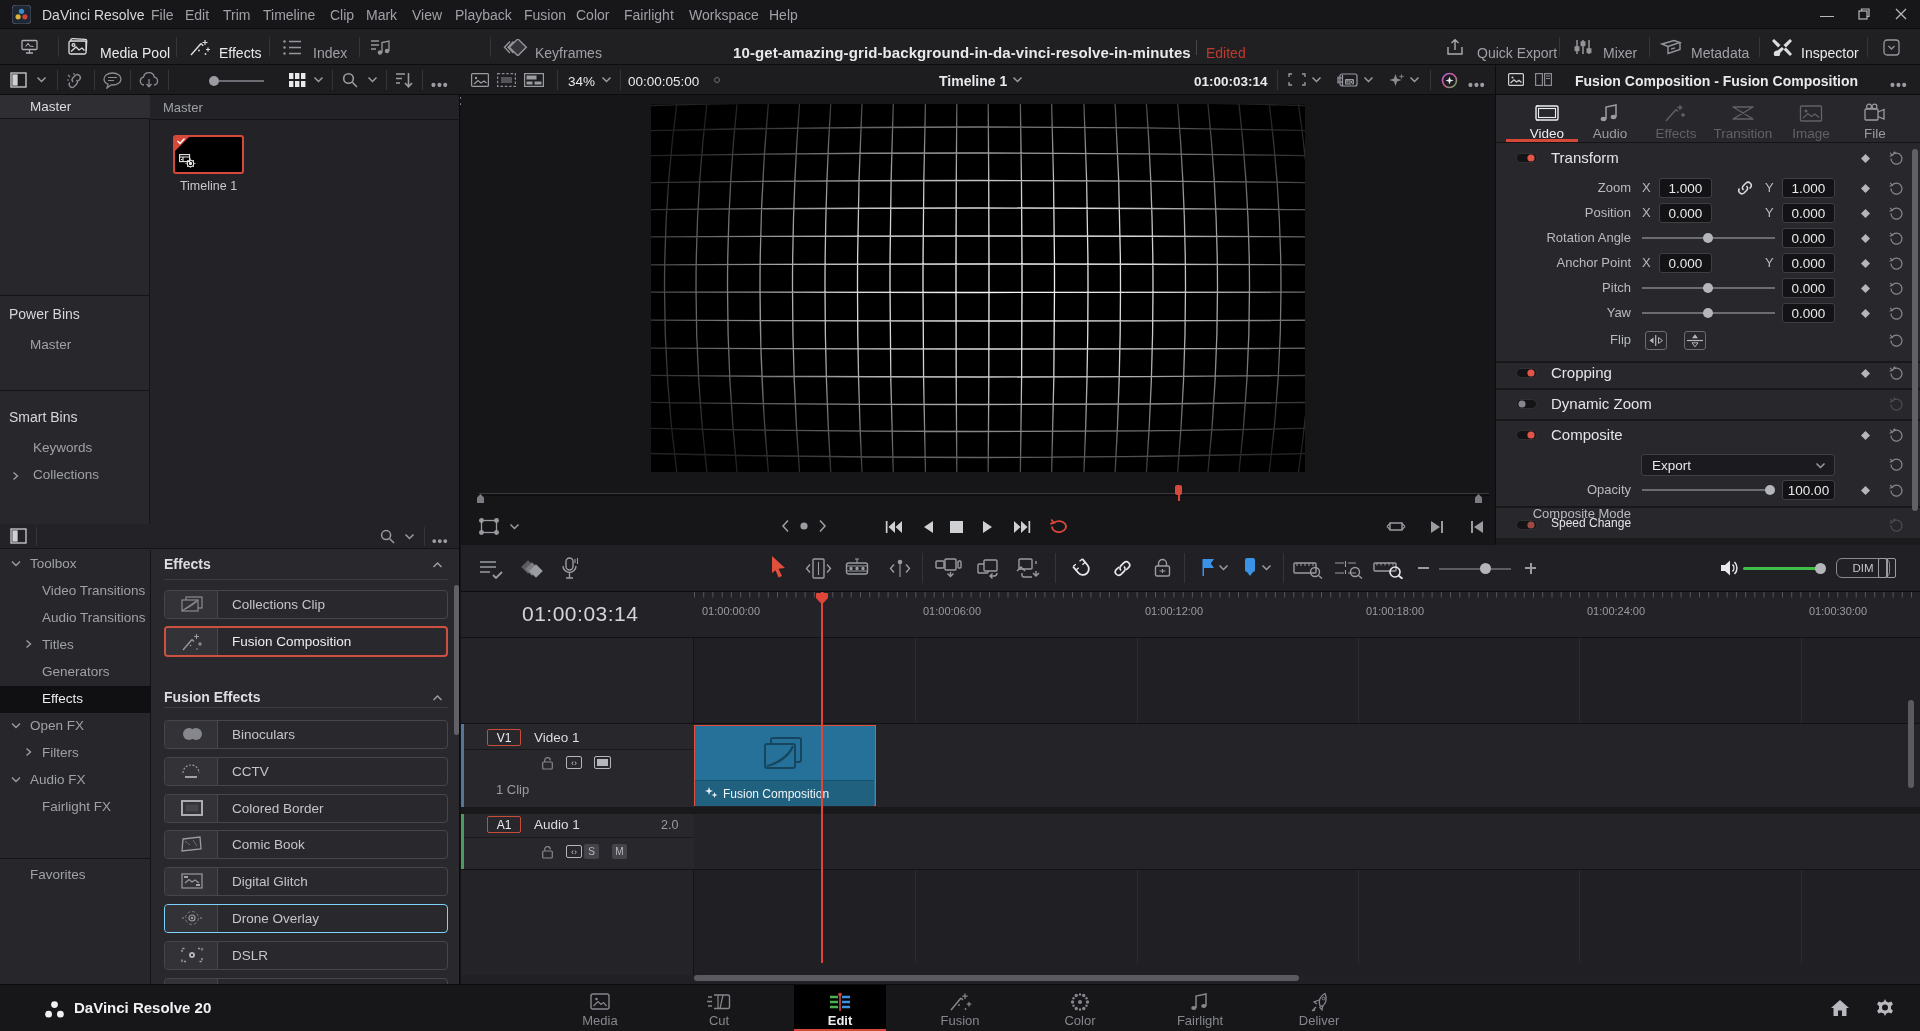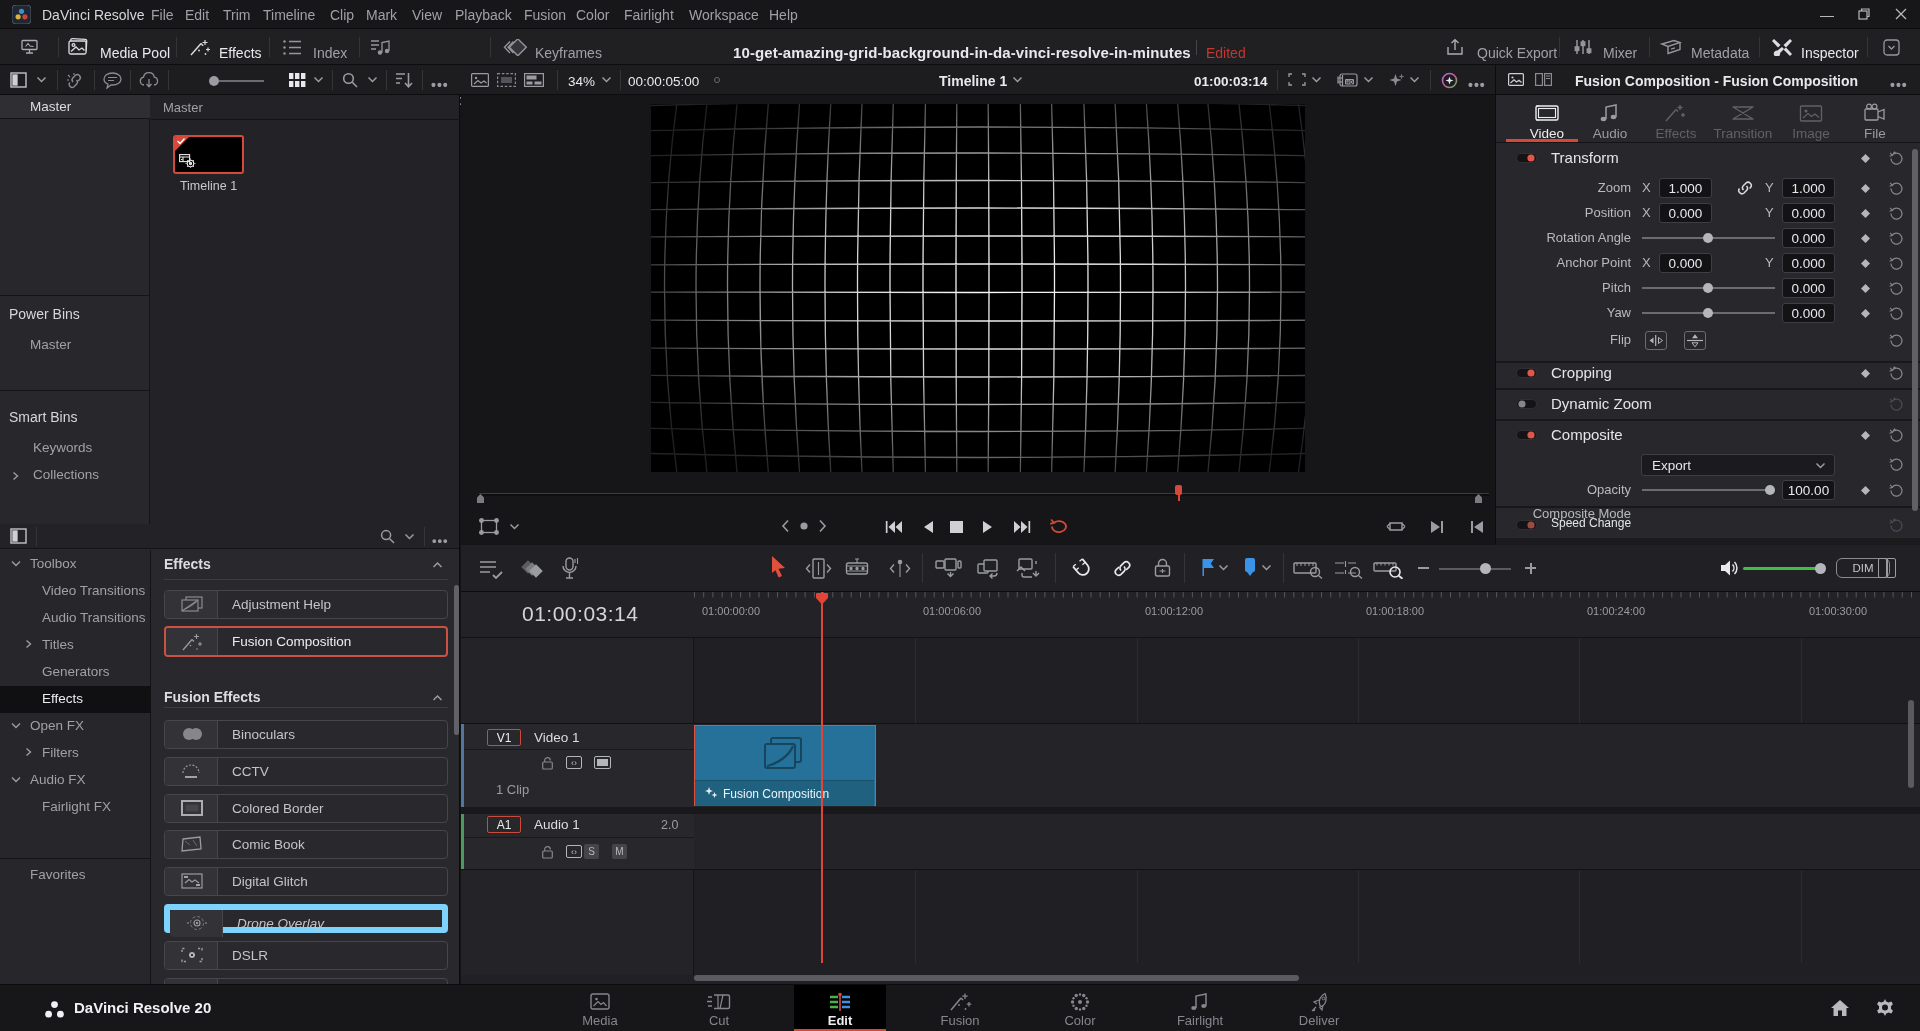--- a/index.html
+++ b/index.html
@@ -352,21 +352,21 @@
   <div class="abs" style="left:164px;top:55px;width:284px;height:1px;background:#3c3c41;"></div>
 
   <div class="abs" style="left:164px;top:66px;width:284px;height:29px;border:1px solid #46464c;border-radius:4px;">
     <div class="abs" style="left:0;top:0;width:53px;height:27px;background:#323237;border-right:1px solid #46464c;border-radius:4px 0 0 4px;"></div>
     <svg class="abs" style="left:16px;top:5px;" width="22" height="17" viewBox="0 0 22 17" fill="none" stroke="#8a8c92" stroke-width="1.2">
           <rect x="5" y="1" width="16" height="11"></rect>
           <rect x="1" y="4" width="16" height="11" fill="#323237"></rect>
           <path d="M1 15 L17 4"></path>
           <path d="M4 13 C9 11 13 8 16 5.5" stroke-width="1"></path>
         </svg>
-    <div class="abs" style="left:67px;top:6px;font-size:13.5px;color:#c4c5c9;">Adjustment Help</div>
+    <div class="abs" style="left:67px;top:6px;font-size:13.5px;color:#c4c5c9;">Collections Clip</div>
   </div>
 
   <div class="abs" style="left:164px;top:102px;width:284px;height:31px;border:2px solid #cc5142;border-radius:4px;">
     <div class="abs" style="left:0;top:0;width:52px;height:27px;background:#323237;border-right:1px solid #46464c;border-radius:3px 0 0 3px;"></div>
     <svg class="abs" style="left:15px;top:3px;" width="23" height="21" viewBox="0 0 23 21" fill="none" stroke="#9a9ca2" stroke-width="1.3">
           <path d="M2 19 L11 8.5"></path>
           <path d="M11 8.5 l2 2"></path>
           <path d="M15.5 3 v5 M13 5.5 h5" stroke-width="1.1"></path>
           <path d="M19 11 v4 M17 13 h4" stroke-width="1.1"></path>
           <circle cx="9.5" cy="14.5" r="0.8" fill="#9a9ca2" stroke="none"></circle>
@@ -413,21 +413,21 @@
   </div>
   <div class="abs" style="left:164px;top:343px;width:284px;height:29px;border:1px solid #46464c;border-radius:4px;">
     <div class="abs" style="left:0;top:0;width:53px;height:27px;background:#323237;border-right:1px solid #46464c;border-radius:4px 0 0 4px;"></div>
     <svg class="abs" style="left:16px;top:5px;" width="22" height="16" viewBox="0 0 22 16">
           <rect x="1" y="1" width="20" height="14" fill="none" stroke="#9a9ca2" stroke-width="1.2"></rect>
           <path d="M4 10 L8 6.5 L11 9 L14 7 L18 10" fill="none" stroke="#9a9ca2" stroke-width="1.2"></path>
           <path d="M3 4 h4 M15 12 h4" stroke="#c8c9cd" stroke-width="1.5"></path>
         </svg>
     <div class="abs" style="left:67px;top:6px;font-size:13.5px;color:#c4c5c9;">Digital Glitch</div>
   </div>
-  <div class="abs" style="left:164px;top:380px;width:284px;height:29px;border:6px solid #7dd3fc;border-radius:4px;font-style:italic;">
+  <div class="abs" style="left:164px;top:380px;width:284px;height:29px;border:1px solid #7dd3fc;border-radius:4px;">
     <div class="abs" style="left:0;top:0;width:53px;height:27px;background:#323237;border-right:1px solid #46464c;border-radius:4px 0 0 4px;"></div>
     <svg class="abs" style="left:16px;top:5px;" width="22" height="16" viewBox="0 0 22 16">
           <circle cx="11" cy="8" r="3" fill="none" stroke="#9a9ca2" stroke-width="1.2"></circle>
           <circle cx="11" cy="8" r="1.2" fill="#9a9ca2"></circle>
           <circle cx="11" cy="8" r="6.5" fill="none" stroke="#7a7c82" stroke-width="1" stroke-dasharray="3 2"></circle>
           <path d="M1 8 h2 M19 8 h2" stroke="#9a9ca2" stroke-width="1.2"></path>
         </svg>
     <div class="abs" style="left:67px;top:6px;font-size:13.5px;color:#c4c5c9;">Drone Overlay</div>
   </div>
   <div class="abs" style="left:164px;top:417px;width:284px;height:29px;border:1px solid #46464c;border-radius:4px;">

